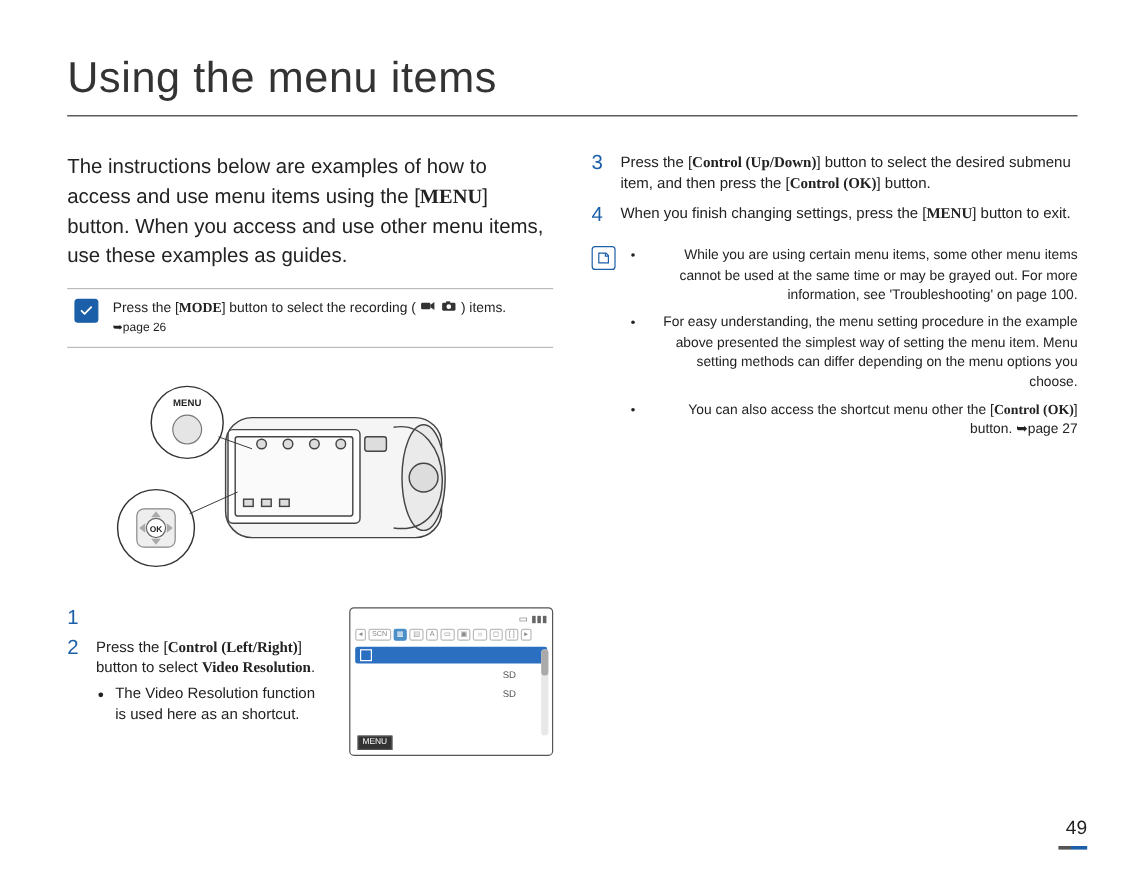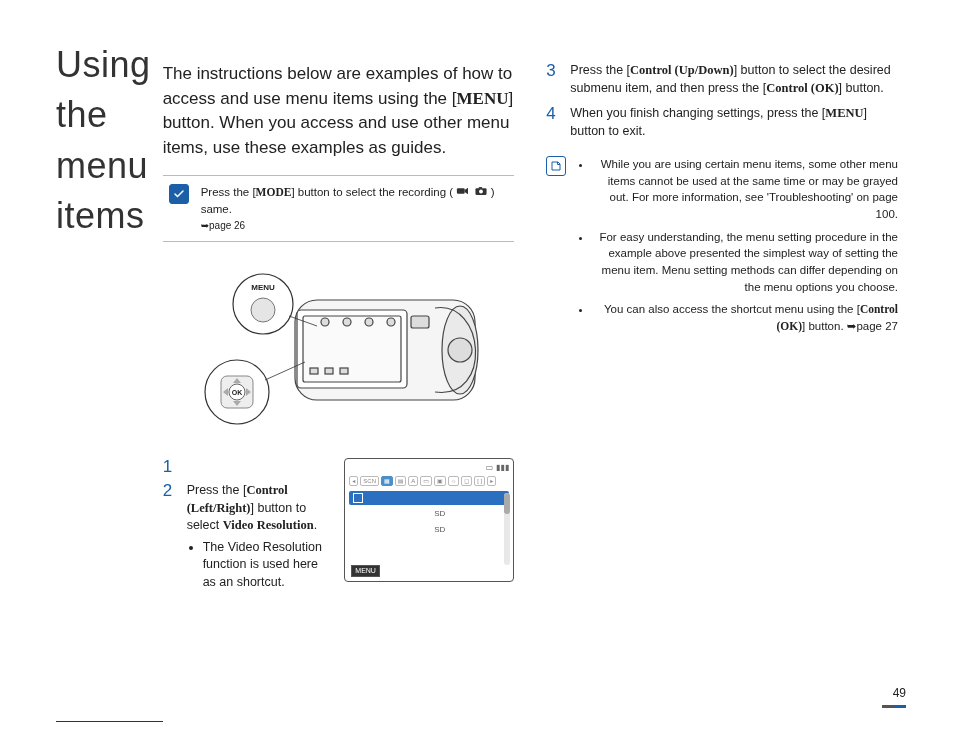--- a/index.html
+++ b/index.html
@@ -11,21 +11,21 @@
     font-size: 13px;
     line-height: 1.4;
     width: 954px;
     height: 730px;
     position: relative;
     overflow: hidden;
   }
   .page {
     padding: 40px 56px 0 56px;
     display: flex;
-    flex-direction: row;
+    flex-direction: column;
     height: 100%;
     box-sizing: border-box;
   }
   h1.title {
     font-size: 36px;
     font-weight: 200;
     letter-spacing: 0.5px;
     color: #333;
     margin: 0 0 8px 0;
     border-bottom: 1px solid #333;
@@ -164,21 +164,21 @@
     font-size: 8px;
   }
   .screen-inset .row.sel {
     background: #2b6fc0;
     color: #fff;
   }
   .screen-inset .row .rlabel {
     font-size: 8px;
     color: #555;
     margin-left: auto;
-    margin-right: 60px;
+    margin-right: 22px;
   }
   .screen-inset .row.sel .rlabel { color: #fff; }
   .screen-inset .menu-label {
     position: absolute;
     bottom: 4px;
     left: 6px;
     font-size: 7px;
     border: 1px solid #555;
     padding: 0 3px;
     background: #333;
@@ -226,21 +226,21 @@
   }
   .note-list li {
     margin-bottom: 6px;
     line-height: 1.45;
     text-align: right;
   }
   .page-num {
     position: absolute;
     right: 48px;
     bottom: 28px;
-    font-size: 12px;
+    font-size: 16px;
   }
   .page-num-rule {
     position: absolute;
     right: 48px;
     bottom: 22px;
     width: 24px;
     height: 3px;
     background: linear-gradient(to right, #555 0%, #555 45%, #1a5fa8 45%, #1a5fa8 100%);
   }
   .bold { font-weight: 700; font-family: Liberation Serif, serif; }
@@ -274,21 +274,21 @@
                 <path d="M15 7l6-4v12l-6-4z" fill="#333"></path>
               </svg>
           </span>
           <span style="display:inline-block;vertical-align:middle;">
             <svg width="14" height="10" viewBox="0 0 24 18">
                 <rect x="2" y="4" width="20" height="12" rx="2" fill="#333"></rect>
                 <circle cx="12" cy="10" r="3.5" fill="#fff"></circle>
                 <rect x="8" y="2" width="6" height="3" fill="#333"></rect>
               </svg>
           </span>
-          <span>) same.</span>
+          <span>) items.</span>
           <br>
           <span class="page-ref arrow-ref">➥page 26</span>
         </div>
       </div>
 
       <div class="illus">
         <svg viewBox="0 0 320 180">
 
           <g stroke="#444" stroke-width="1.2" fill="#f5f5f5">
             <rect x="120" y="40" width="180" height="100" rx="22"></rect>
@@ -400,21 +400,21 @@
         <div class="note-icon">
           <svg viewBox="0 0 24 24">
               <path d="M4 4h12l4 4v12H4z" fill="none" stroke="#1a5fa8" stroke-width="2"></path>
               <path d="M15 4v5h5" fill="none" stroke="#1a5fa8" stroke-width="2"></path>
             </svg>
         </div>
         <ul class="note-list">
           <li>While you are using certain menu items, some other menu items cannot be used at the same time or may be grayed out. For more information, see 'Troubleshooting' on page 100.</li>
           <li>For easy understanding, the menu setting procedure in the example above presented the simplest way of setting the menu item. Menu setting methods can differ depending on the menu options you choose.</li>
           <li>
-            <span>You can also access the shortcut menu using the [</span><span class="bold">Control (OK)</span><span>] button. ➥page 27</span>
+            <span>You can also access the shortcut menu other the [</span><span class="bold">Control (OK)</span><span>] button. ➥page 27</span>
           </li>
         </ul>
       </div>
     </div>
   </div>
 </div>
 
 <div class="page-num">49</div>
 <div class="page-num-rule"></div>
 

